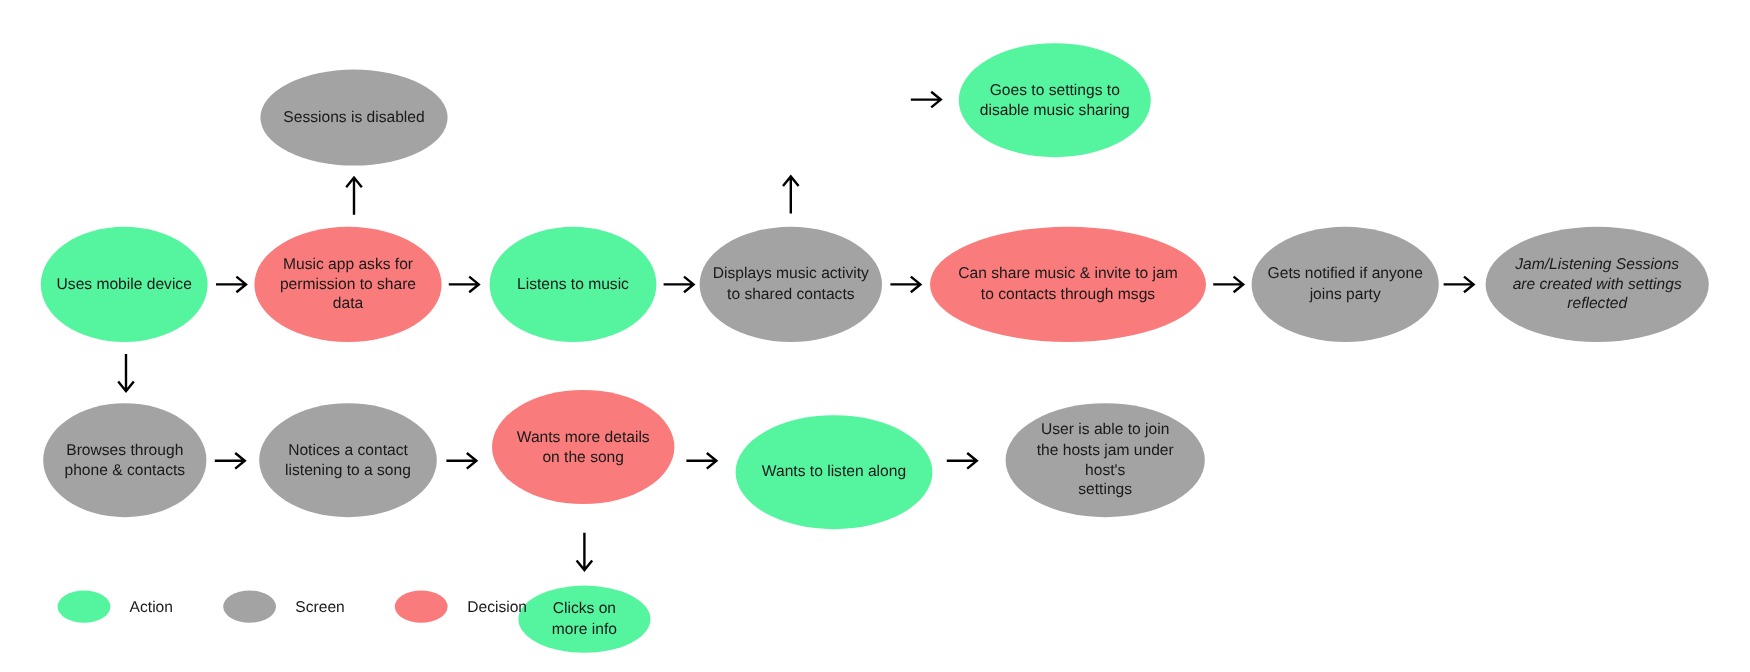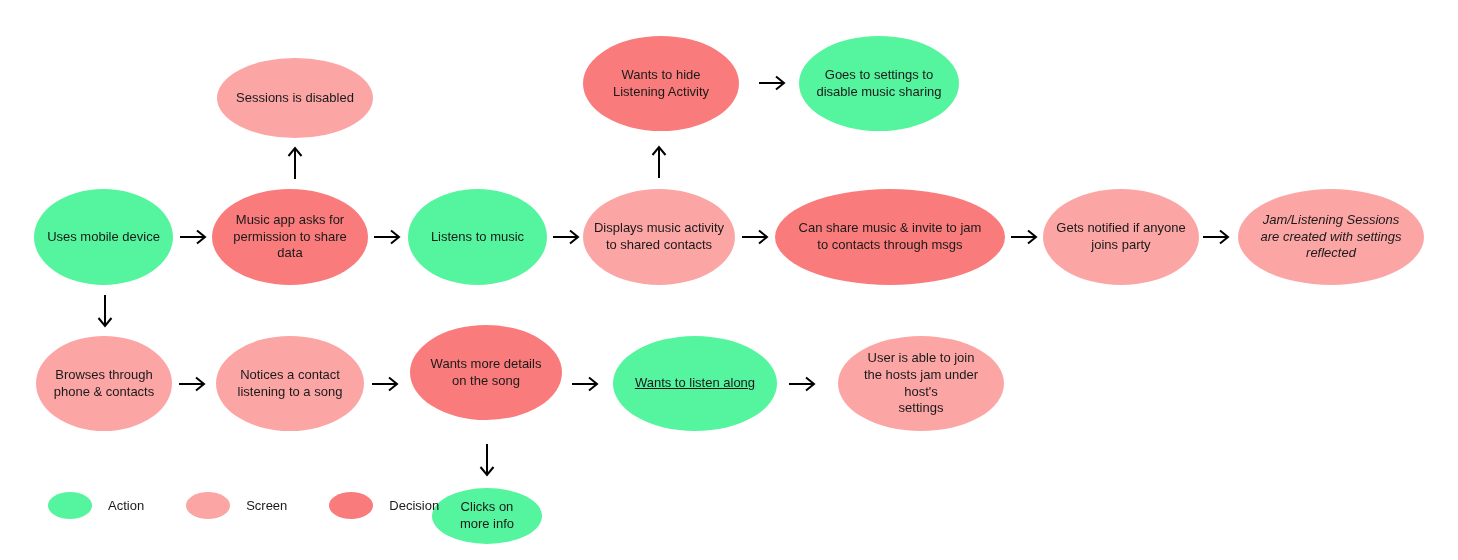--- a/index.html
+++ b/index.html
@@ -30,21 +30,21 @@
     line-height: 1.28;
     box-sizing: border-box;
     padding: 4px 10px;
     user-select: none;
   }
   .node-label {
     display: block;
     white-space: pre-line;
   }
   .c-action  { background: #55F49E; }
-  .c-screen  { background: #fca5a5; }
+  .c-screen  { background: #a3a3a3; }
   .c-decision{ background: #FA7B7B; }
 
   .arrow {
     position: absolute;
     color: #000000;
     font-size: 20px;
     line-height: 1;
     display: flex;
     align-items: center;
     justify-content: center;
@@ -73,24 +73,20 @@
     color: #1a1a1a;
   }
 </style>
 </head>
 <body>
 
 <div id="canvas">
     <div class="node c-screen" style="left: 217px; top: 58px; width: 156px; height: 80px;">
       <span class="node-label">Sessions is disabled</span>
     </div>
-    <div class="node c-decision" style="left: 583px; top: 36px; width: 156px; height: 95px;">
-      <span class="node-label">Wants to hide
-Listening Activity</span>
-    </div>
     <div class="node c-action" style="left: 799px; top: 36px; width: 160px; height: 95px;">
       <span class="node-label">Goes to settings to
 disable music sharing</span>
     </div>
     <div class="node c-action" style="left: 34px; top: 189px; width: 139px; height: 96px;">
       <span class="node-label">Uses mobile device</span>
     </div>
     <div class="node c-decision" style="left: 212px; top: 189px; width: 156px; height: 96px;">
       <span class="node-label">Music app asks for
 permission to share data</span>
@@ -120,21 +116,21 @@
 phone &amp; contacts</span>
     </div>
     <div class="node c-screen" style="left: 216px; top: 336px; width: 148px; height: 95px;">
       <span class="node-label">Notices a contact
 listening to a song</span>
     </div>
     <div class="node c-decision" style="left: 410px; top: 325px; width: 152px; height: 95px;">
       <span class="node-label">Wants more details
 on the song</span>
     </div>
-    <div class="node c-action" style="left: 613px; top: 336px; width: 164px; height: 95px; text-decoration: underline;">
+    <div class="node c-action" style="left: 613px; top: 346px; width: 164px; height: 95px;">
       <span class="node-label">Wants to listen along</span>
     </div>
     <div class="node c-screen" style="left: 838px; top: 336px; width: 166px; height: 95px;">
       <span class="node-label">User is able to join
 the hosts jam under host's
 settings</span>
     </div>
     <div class="node c-action" style="left: 432px; top: 488px; width: 110px; height: 56px;">
       <span class="node-label">Clicks on
 more info</span>

